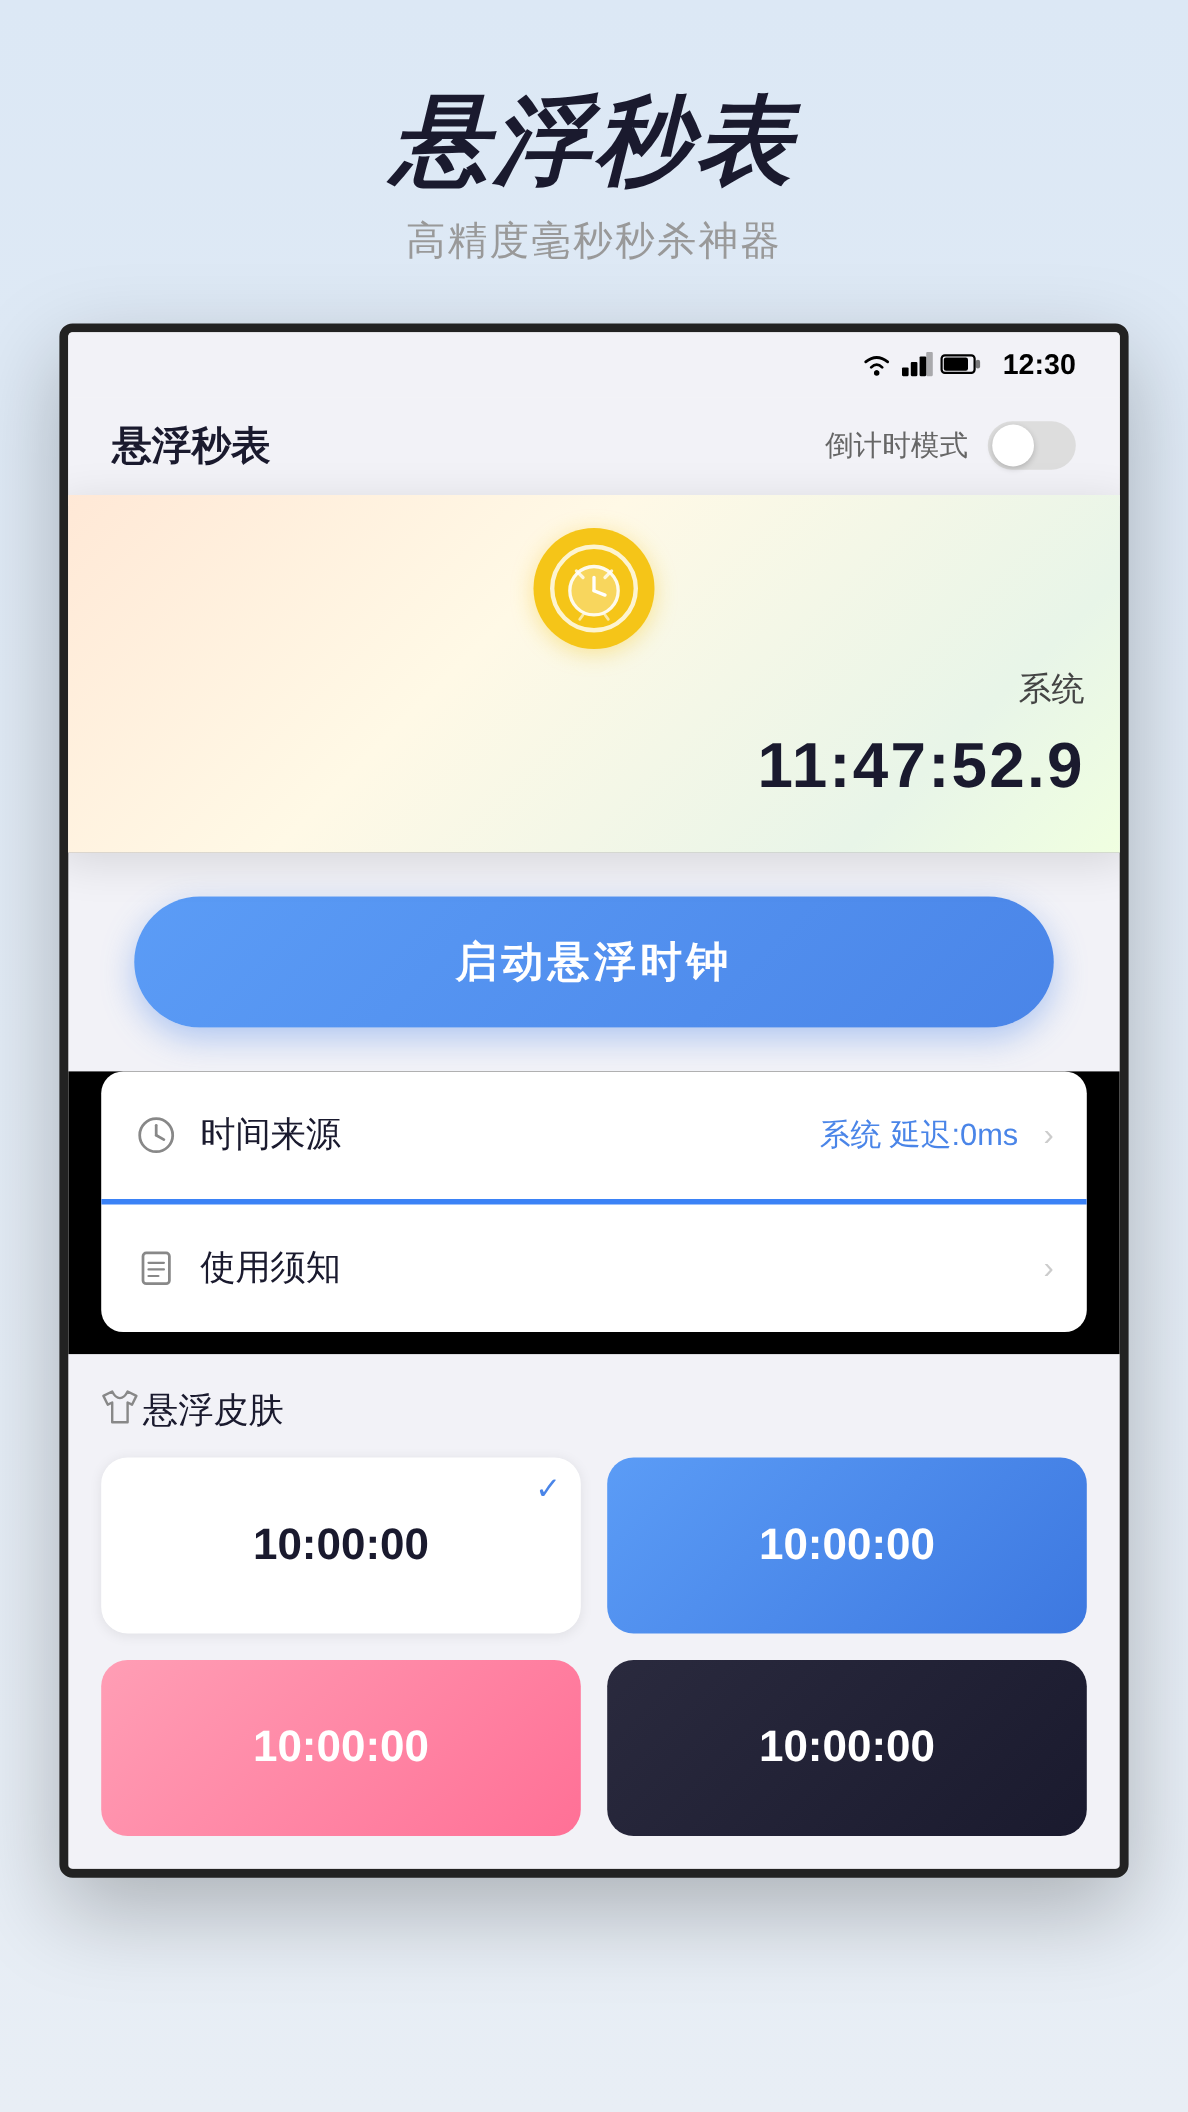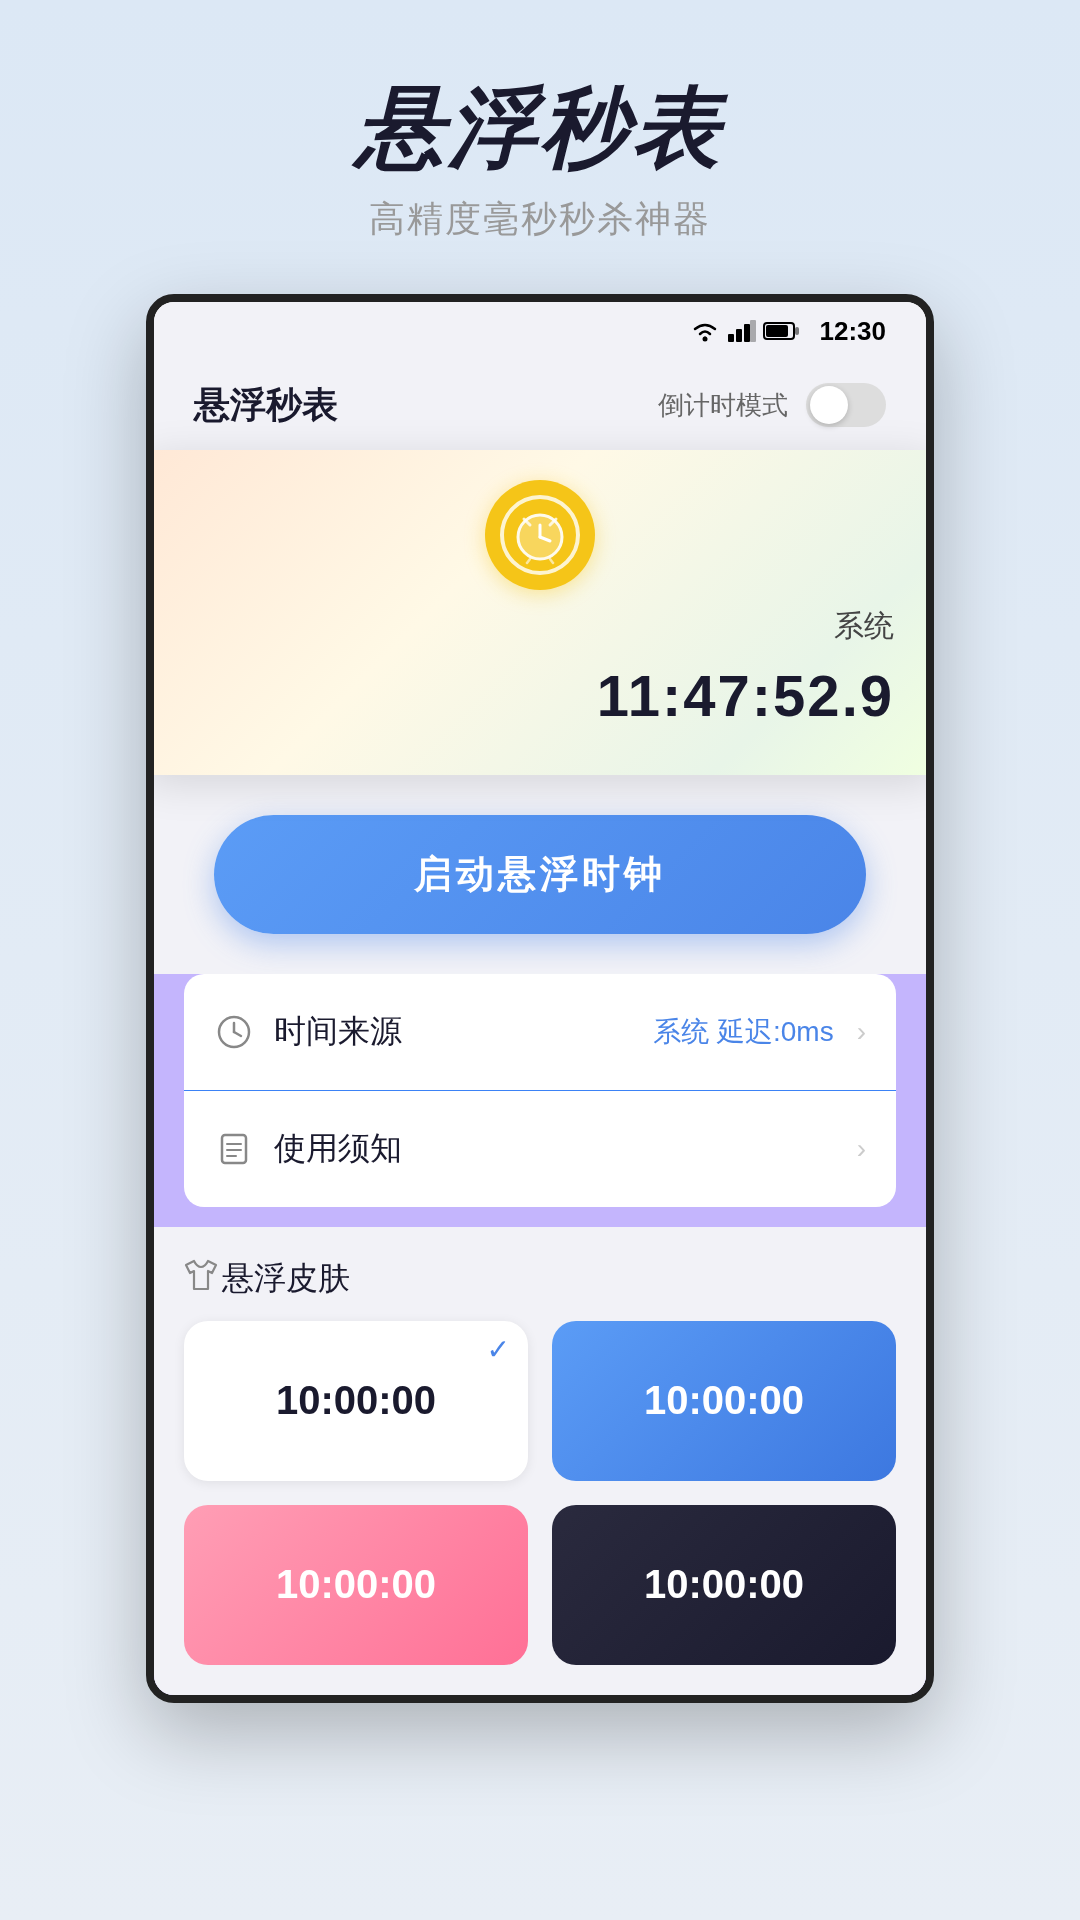--- a/index.html
+++ b/index.html
@@ -41,24 +41,24 @@
       font-size: 36px;
       color: #999;
       margin-top: 18px;
       letter-spacing: 2px;
     }
 
     
     .phone-mockup {
       position: relative;
       z-index: 2;
-      width: 788px;
+      width: 972px;
       margin: 50px auto 0;
       background: #fff;
-      border-radius: 28px;
+      border-radius: 12px;
       box-shadow: 0 30px 80px rgba(0,0,0,0.25);
       overflow: hidden;
       border: 8px solid #222;
     }
 
     
     .status-bar {
       background: #f2f2f7;
       padding: 14px 40px;
       display: flex;
@@ -169,21 +169,21 @@
     .time-display {
       font-size: 58px;
       font-weight: 700;
       color: #1a1a2e;
       letter-spacing: 2px;
       line-height: 1;
     }
 
     
     .main-content {
-      background: #c4b5fd;
+      background: #000000;
       padding: 0;
     }
 
     
     .start-btn-area {
       padding: 40px 60px;
       background: #f2f2f7;
     }
 
     .start-btn {
@@ -205,21 +205,21 @@
       background: #fff;
       margin: 0 30px 20px;
       border-radius: 20px;
       overflow: hidden;
     }
 
     .menu-item {
       display: flex;
       align-items: center;
       padding: 36px 30px;
-      border-bottom: 1px solid #3b82f6;
+      border-bottom: 5px solid #3b82f6;
     }
 
     .menu-item:last-child {
       border-bottom: none;
     }
 
     .menu-icon {
       width: 40px;
       height: 40px;
       margin-right: 20px;

